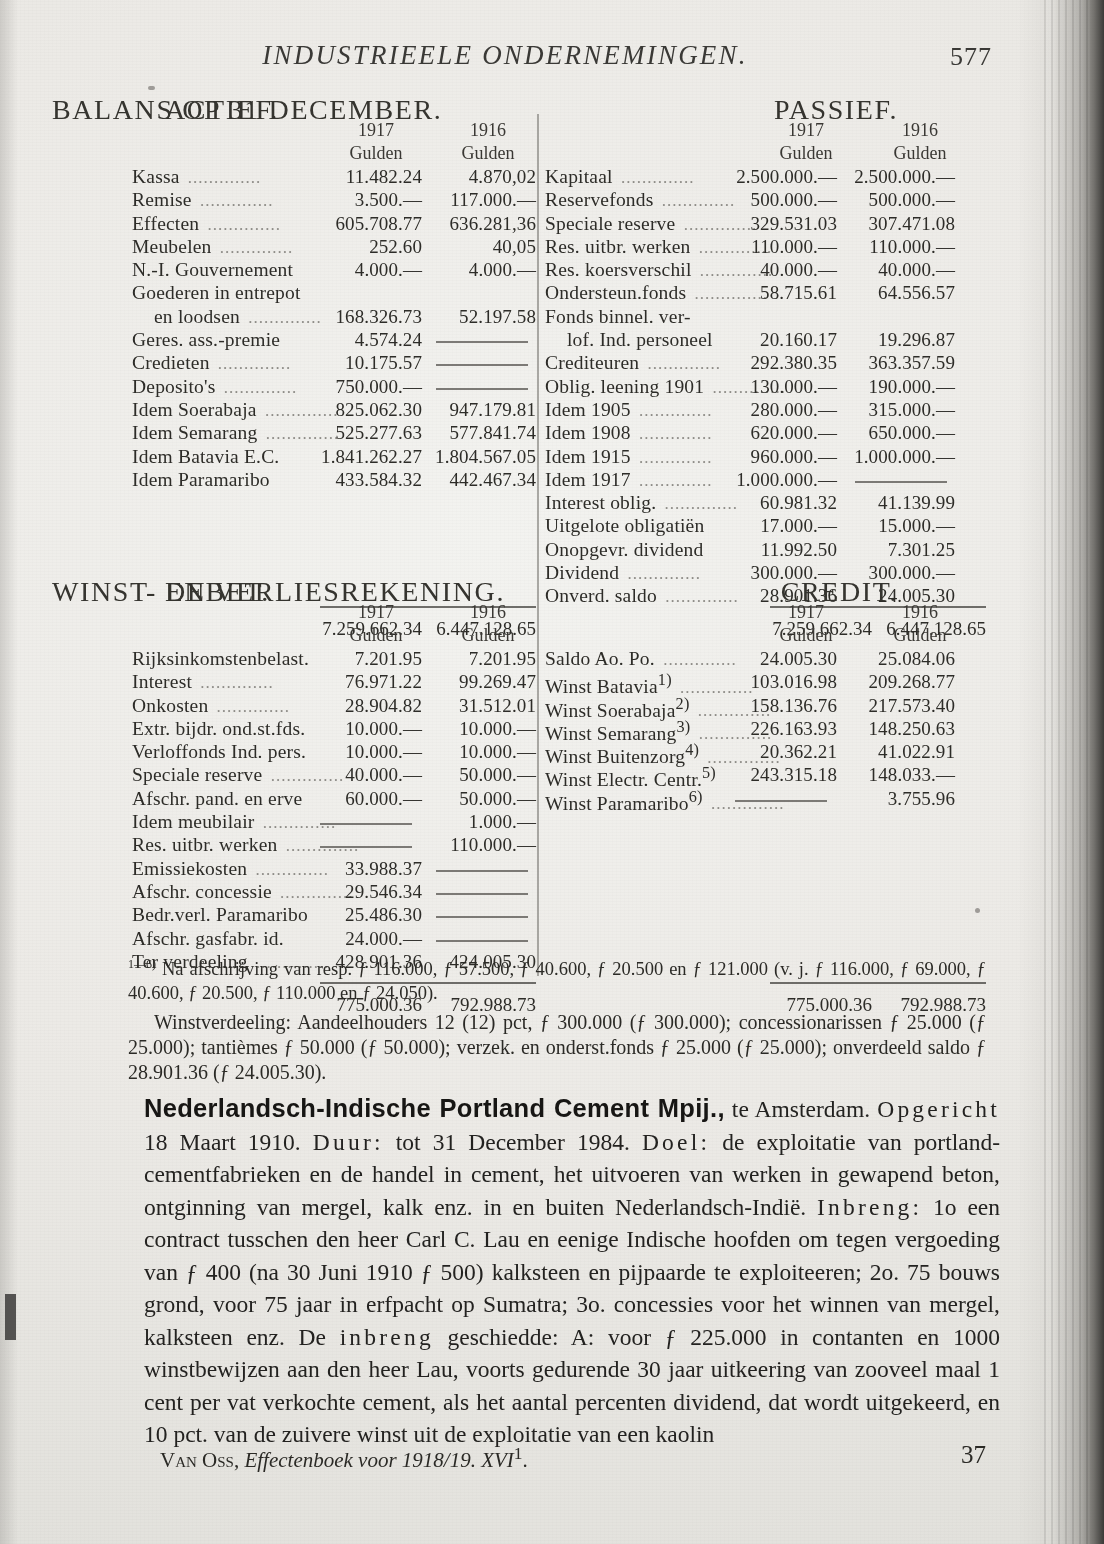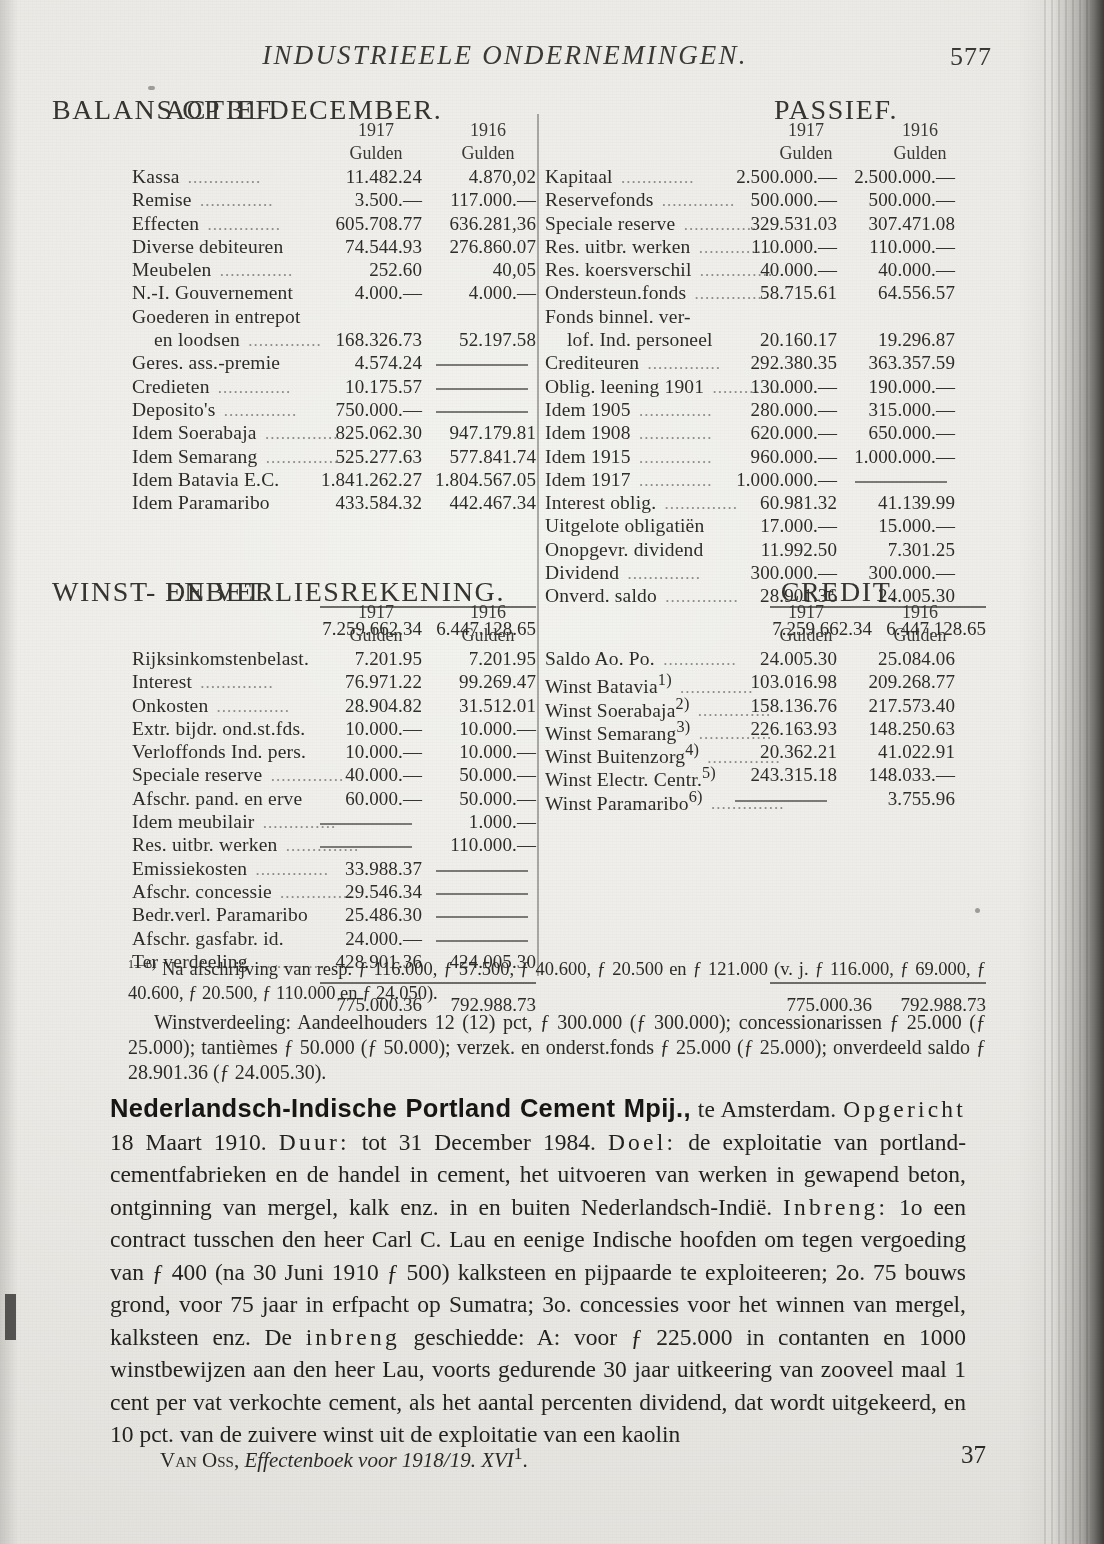--- a/index.html
+++ b/index.html
@@ -133,21 +133,21 @@
 
   
   .para{
     position:absolute;left:128px;width:858px;
     font-size:20px;line-height:25px;color:#2b2a26;text-align:justify;
   }
   .para.small{font-size:18.5px;line-height:24px;}
   .para sup{font-size:12px;}
 
   .bigpara{
-    position:absolute;left:110px;width:856px;
+    position:absolute;left:144px;width:856px;
     font-size:23.5px;line-height:32.5px;color:#232220;text-align:justify;
   }
   .coname{
     font-family:"Liberation Sans", sans-serif;
     font-weight:bold;font-size:25.5px;letter-spacing:.3px;color:#171614;
   }
   .spaced{letter-spacing:3.2px;}
 
   .footer{
     position:absolute;left:160px;top:1443px;width:826px;
@@ -201,25 +201,20 @@
               <span class="lab">Remise<span class="dots"> ..............</span></span>
               <span class="num c1">3.500.—</span>
               <span class="num c2">117.000.—</span>
             </div>
             <div class="row">
               <span class="lab">Effecten<span class="dots"> ..............</span></span>
               <span class="num c1">605.708.77</span>
               <span class="num c2">636.281,36</span>
             </div>
             <div class="row">
-              <span class="lab">Diverse debiteuren</span>
-              <span class="num c1">74.544.93</span>
-              <span class="num c2">276.860.07</span>
-            </div>
-            <div class="row">
               <span class="lab">Meubelen<span class="dots"> ..............</span></span>
               <span class="num c1">252.60</span>
               <span class="num c2">40,05</span>
             </div>
             <div class="row">
               <span class="lab">N.-I. Gouvernement</span>
               <span class="num c1">4.000.—</span>
               <span class="num c2">4.000.—</span>
             </div>
             <div class="row">

